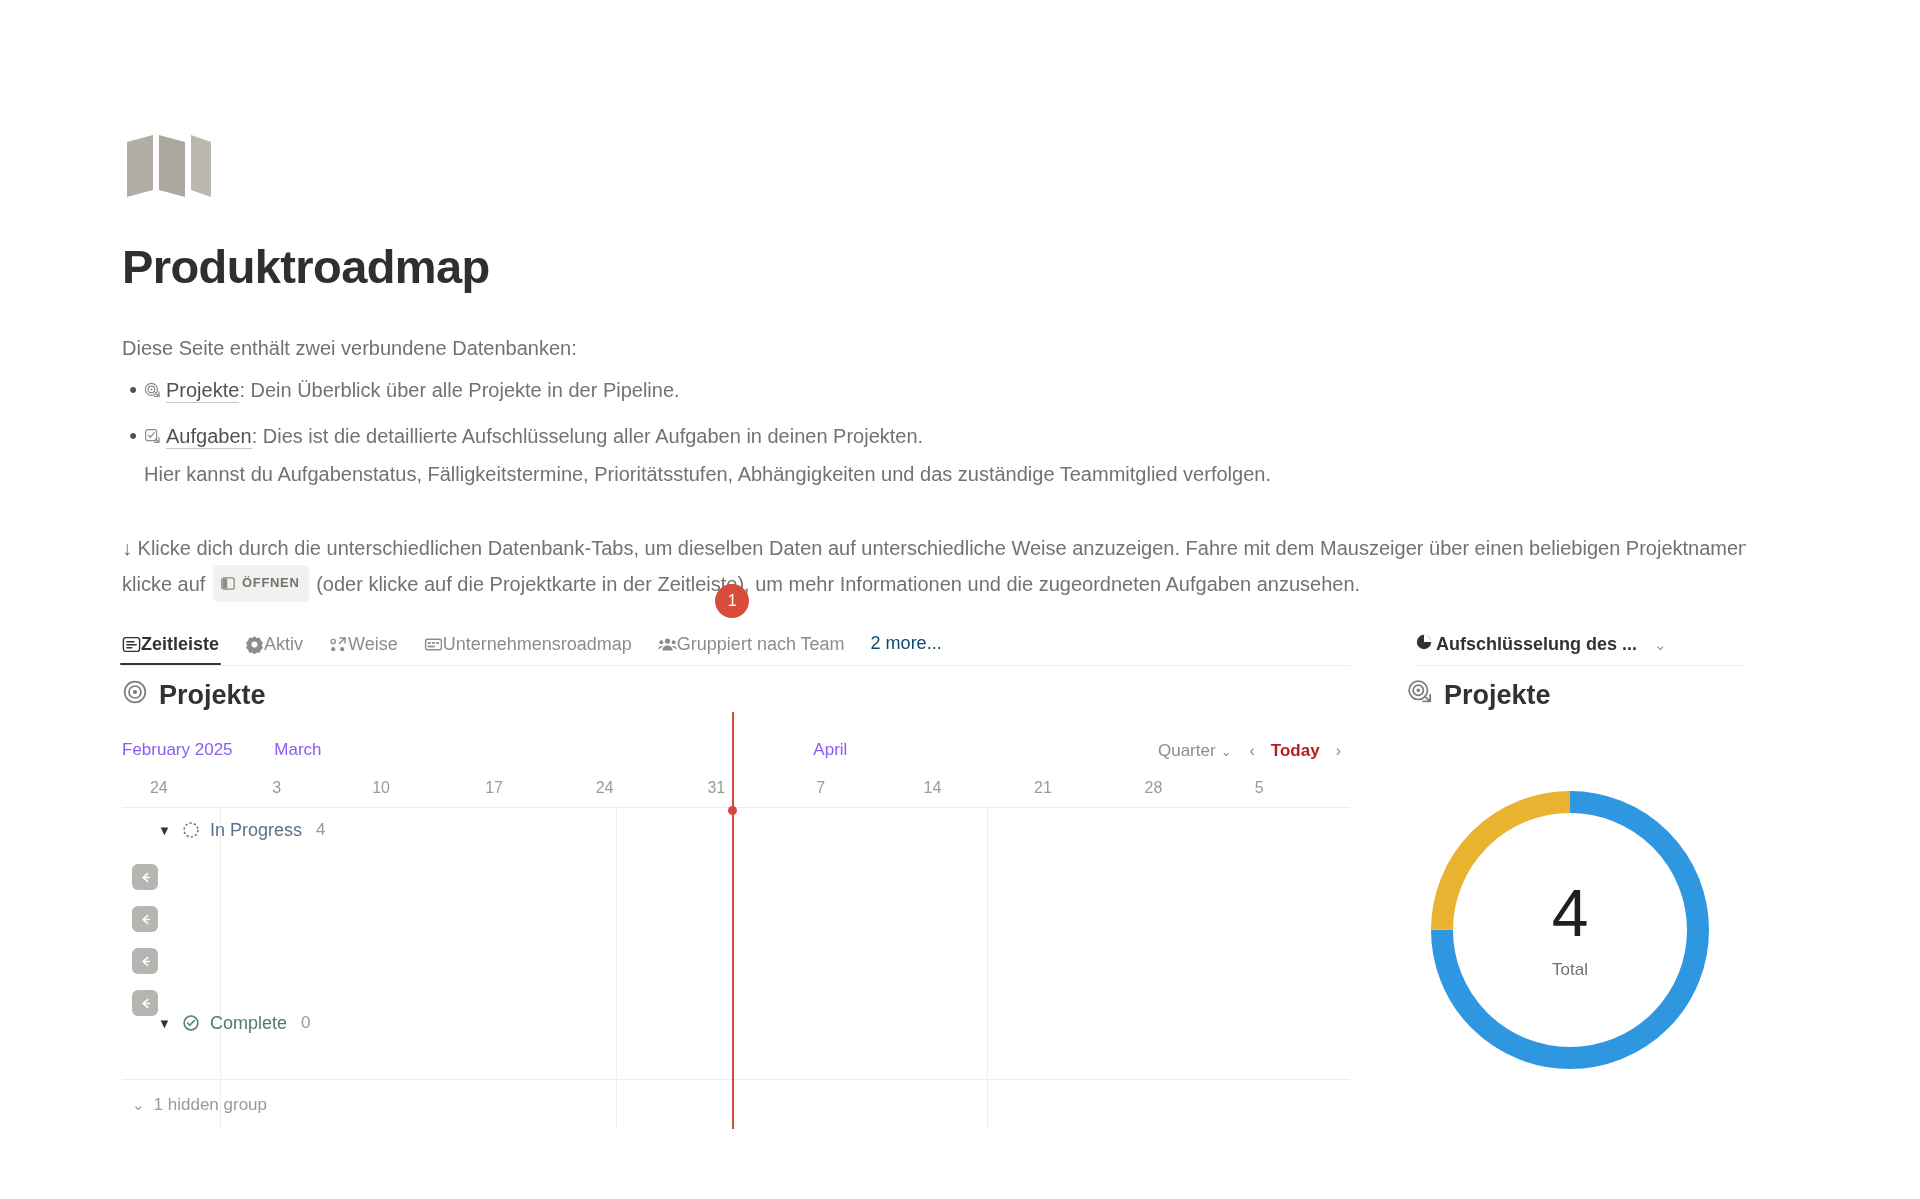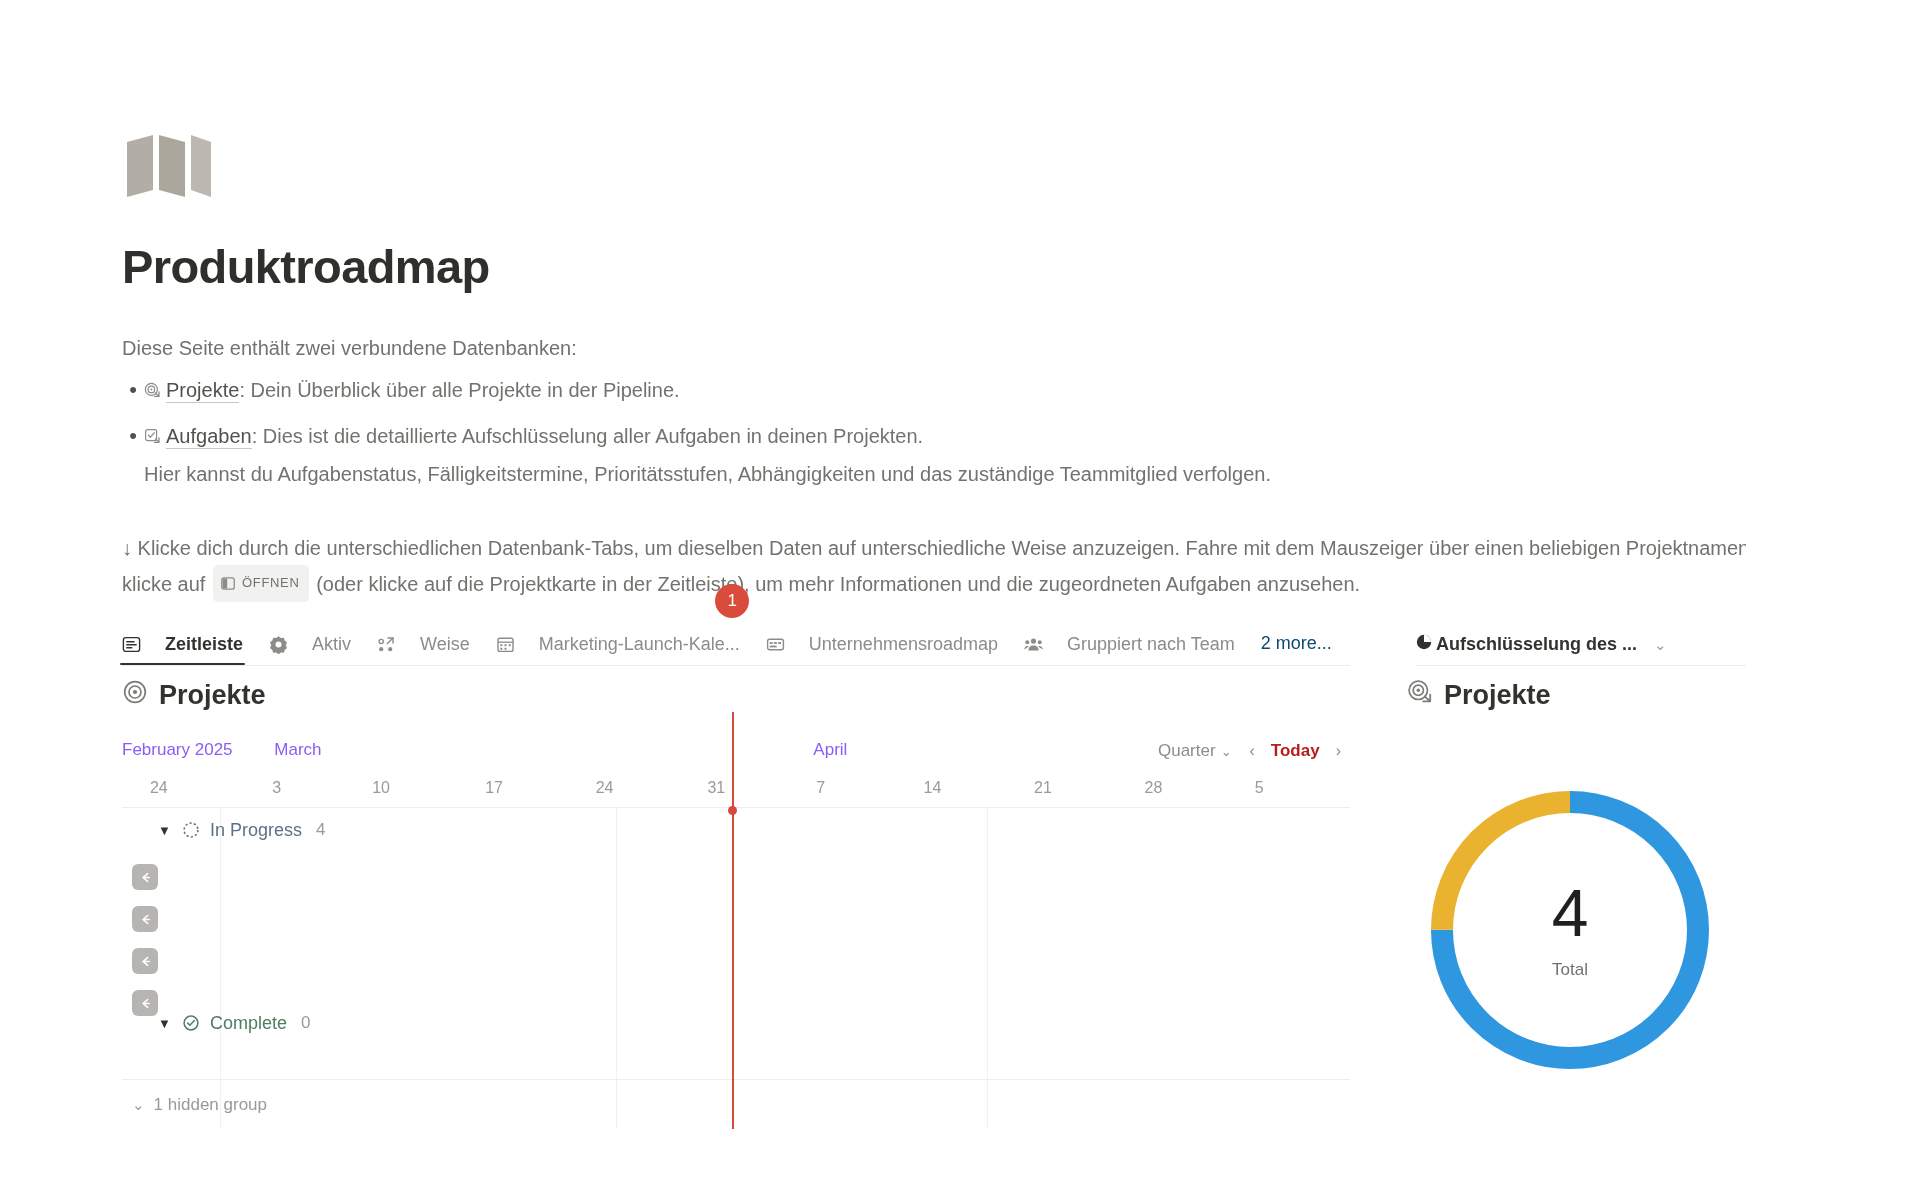--- a/index.html
+++ b/index.html
@@ -50,31 +50,31 @@
     font-size: 20px; color: #73726e; line-height: 1.58;
   }
   .arrow-down { color: #73726e; }
   .open-chip {
     display: inline-flex; align-items: center; gap: 7px;
     background: #f1f1ef; border-radius: 5px;
     padding: 3px 9px 3px 8px; vertical-align: 1px;
     margin: 0 2px;
   }
   .open-chip .chip-label {
-    font-size: 13px; letter-spacing: 0.7px; color: #73726e; font-weight: 400;
+    font-size: 13px; letter-spacing: 0.7px; color: #73726e; font-weight: 700;
   }
 
   
   .tabbar {
     position: absolute; left: 122px; top: 624px; width: 1228px;
     height: 42px; border-bottom: 1px solid #ececeb;
     display: flex; align-items: flex-start;
   }
   .tab {
-    display: flex; align-items: center; gap: 24px;
+    display: flex; align-items: center; gap: 0;
     height: 41px; padding: 0 13px 0 0; margin-right: 13px;
     font-size: 18px; color: #8d8c88; cursor: pointer;
     position: relative; white-space: nowrap;
   }
   .tab.active { color: #33322e; font-weight: 700; }
   .tab.active::after {
     content: ""; position: absolute; left: -2px; right: 11px; bottom: 0;
     height: 2.5px; background: #33322e; border-radius: 2px;
   }
   .tab .tic { width: 19px; height: 19px; display: inline-flex; }
@@ -276,34 +276,20 @@
           <circle cx="4.2" cy="6.5" r="2.1" fill="none" stroke="#8d8c88" stroke-width="1.4"></circle>
           <circle cx="4.2" cy="14.2" r="2.1" fill="#8d8c88"></circle>
           <circle cx="13.2" cy="14.2" r="2.1" fill="#8d8c88"></circle>
           <path d="M11 3 L16 3 L16 8" fill="none" stroke="#8d8c88" stroke-width="1.4" stroke-linecap="round" stroke-linejoin="round"></path>
           <path d="M16 3 L10.4 8.6" fill="none" stroke="#8d8c88" stroke-width="1.4" stroke-linecap="round"></path>
         </svg>
       </span>
       <span>Weise</span>
     </div>
 
-    <div class="tab">
-      <span class="tic">
-        <svg viewBox="0 0 19 19" width="19" height="19">
-          <rect x="2" y="3.2" width="15" height="13.2" rx="2" fill="none" stroke="#8d8c88" stroke-width="1.4"></rect>
-          <path d="M2 7.2 L17 7.2" stroke="#8d8c88" stroke-width="1.3"></path>
-          <rect x="4.3" y="9.2" width="2" height="2" fill="#8d8c88"></rect>
-          <rect x="8.5" y="9.2" width="2" height="2" fill="#8d8c88"></rect>
-          <rect x="12.7" y="9.2" width="2" height="2" fill="#8d8c88"></rect>
-          <rect x="4.3" y="12.8" width="2" height="2" fill="#8d8c88"></rect>
-          <rect x="8.5" y="12.8" width="2" height="2" fill="#8d8c88"></rect>
-        </svg>
-      </span>
-      <span>Marketing-Launch-Kale...</span>
-    </div>
 
     <div class="tab">
       <span class="tic">
         <svg viewBox="0 0 19 19" width="19" height="19">
           <rect x="1.6" y="4.2" width="15.8" height="10.6" rx="2" fill="none" stroke="#8d8c88" stroke-width="1.4"></rect>
           <rect x="3.7" y="7.1" width="3" height="1.8" fill="#8d8c88"></rect>
           <rect x="7.9" y="7.1" width="3" height="1.8" fill="#8d8c88"></rect>
           <rect x="12.1" y="7.1" width="3" height="1.8" fill="#8d8c88"></rect>
           <rect x="3.7" y="10.6" width="7" height="1.8" fill="#8d8c88"></rect>
         </svg>

